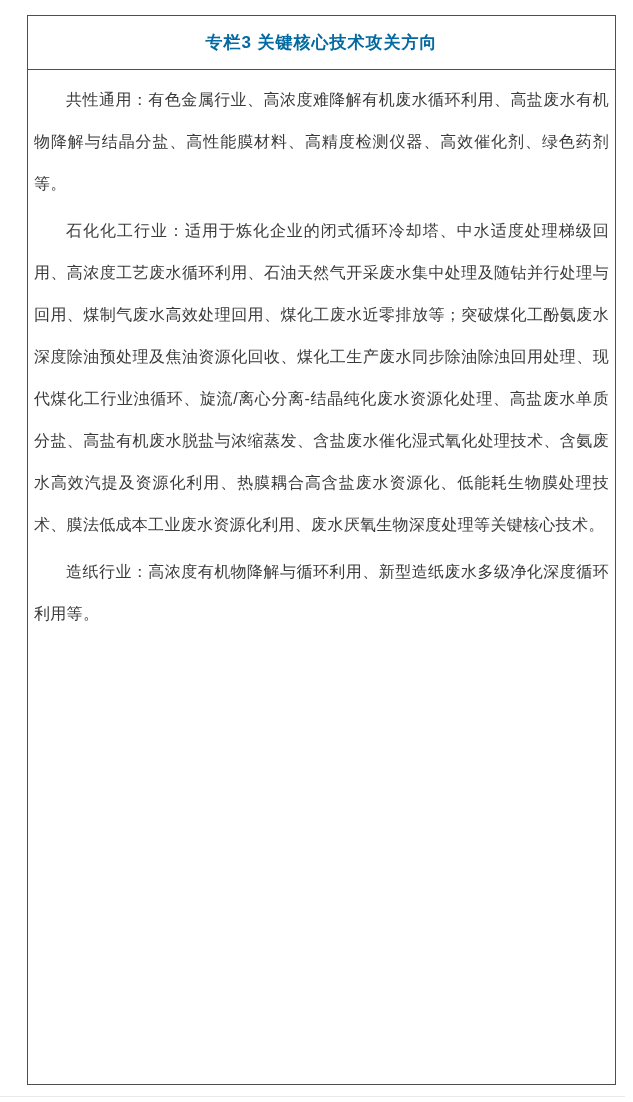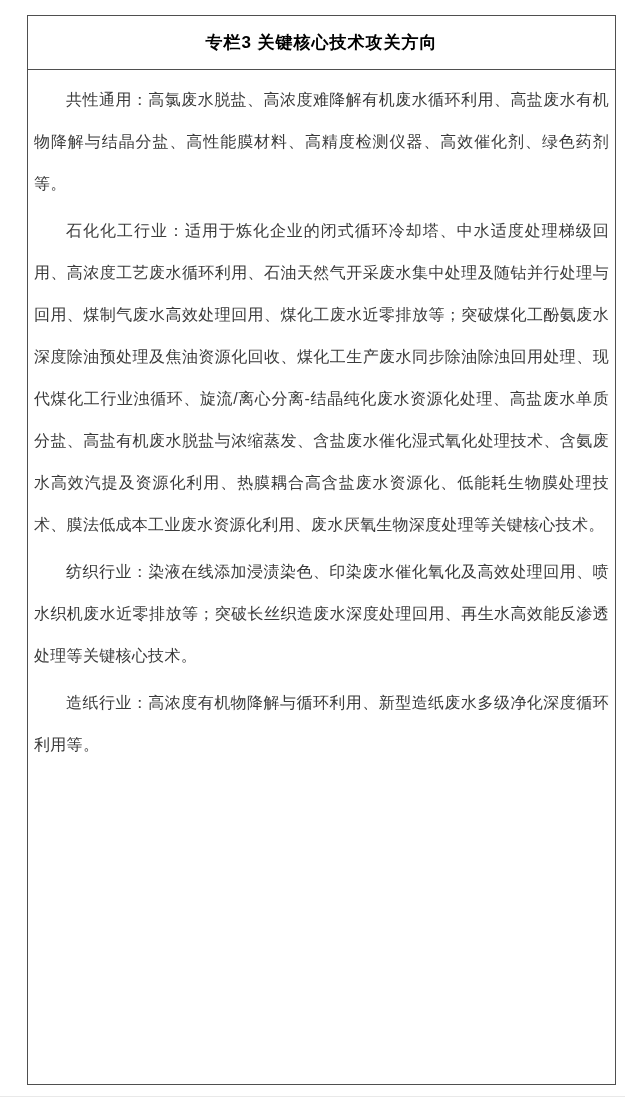--- a/index.html
+++ b/index.html
@@ -29,21 +29,21 @@
     height: 54px;
     box-sizing: border-box;
     border-bottom: 1px solid #4f4f4f;
     display: flex;
     align-items: center;
     justify-content: center;
   }
   .panel-title {
     font-size: 17px;
     font-weight: bold;
-    color: #000000;
+    color: #0369a1;
     letter-spacing: 1px;
     white-space: nowrap;
   }
   .panel-body {
     padding: 9px 6px 8px 6px;
     font-size: 16px;
     color: #3a3a3a;
   }
   .panel-body p {
     margin: 0;
@@ -68,21 +68,20 @@
 </style>
 </head>
 <body>
 
 <div class="page">
   <div class="panel">
     <div class="panel-header">
       <div class="panel-title">专栏3 关键核心技术攻关方向</div>
     </div>
     <div class="panel-body">
-      <p>共性通用：高氯废水脱盐、高浓度难降解有机废水循环利用、高盐废水有机物降解与结晶分盐、高性能膜材料、高精度检测仪器、高效催化剂、绿色药剂等。</p>
+      <p>共性通用：有色金属行业、高浓度难降解有机废水循环利用、高盐废水有机物降解与结晶分盐、高性能膜材料、高精度检测仪器、高效催化剂、绿色药剂等。</p>
       <p>石化化工行业：适用于炼化企业的闭式循环冷却塔、中水适度处理梯级回用、高浓度工艺废水循环利用、石油天然气开采废水集中处理及随钻并行处理与回用、煤制气废水高效处理回用、煤化工废水近零排放等；突破煤化工酚氨废水深度除油预处理及焦油资源化回收、煤化工生产废水同步除油除浊回用处理、现代煤化工行业浊循环、旋流/离心分离-结晶纯化废水资源化处理、高盐废水单质分盐、高盐有机废水脱盐与浓缩蒸发、含盐废水催化湿式氧化处理技术、含氨废水高效汽提及资源化利用、热膜耦合高含盐废水资源化、低能耗生物膜处理技术、膜法低成本工业废水资源化利用、废水厌氧生物深度处理等关键核心技术。</p>
-      <p>纺织行业：染液在线添加浸渍染色、印染废水催化氧化及高效处理回用、喷水织机废水近零排放等；突破长丝织造废水深度处理回用、再生水高效能反渗透处理等关键核心技术。</p>
       <p>造纸行业：高浓度有机物降解与循环利用、新型造纸废水多级净化深度循环利用等。</p>
 
     </div>
   </div>
   <div class="page-edge"></div>
 </div>
 
 </body></html>

